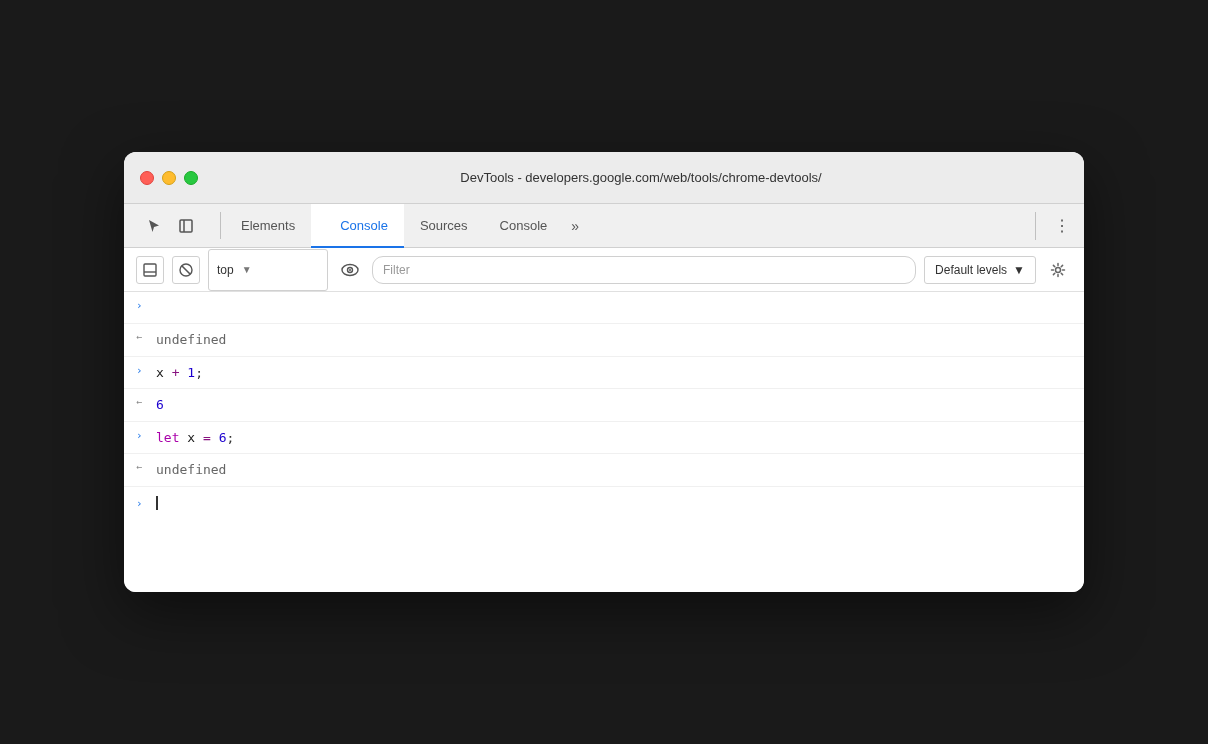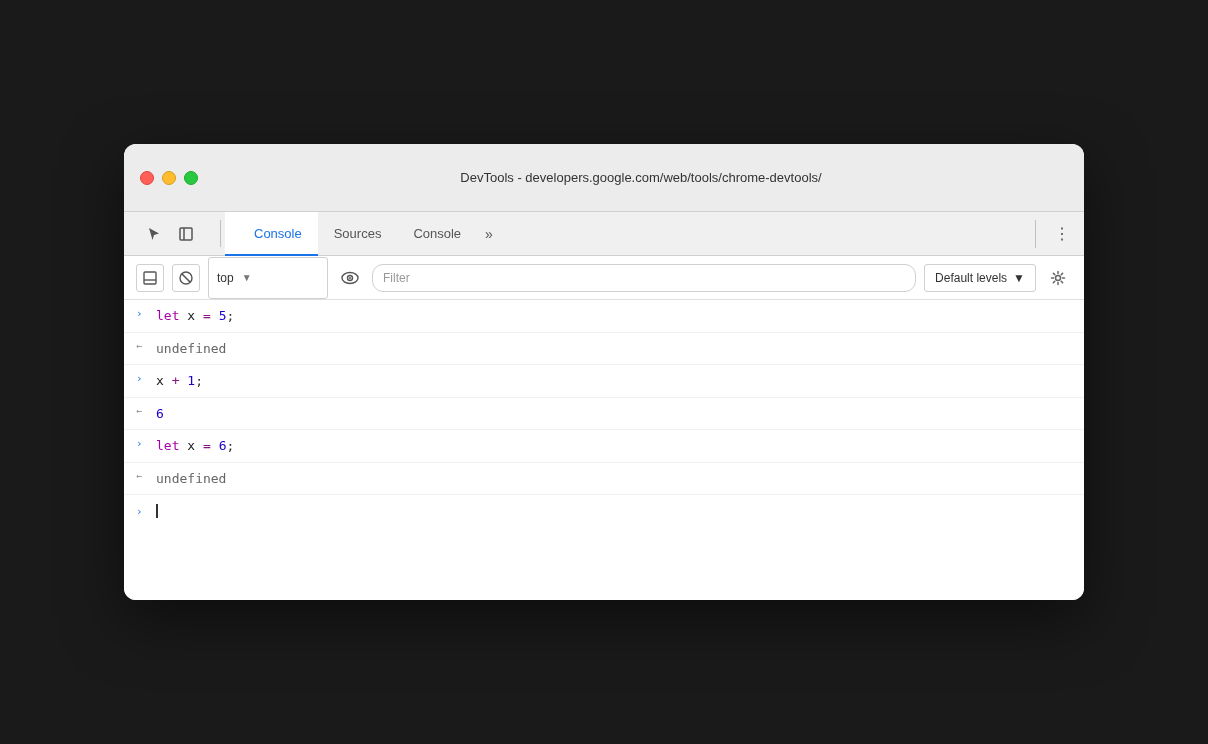--- a/index.html
+++ b/index.html
@@ -17,21 +17,21 @@
       width: 960px;
       background: #f5f5f5;
       border-radius: 12px;
       box-shadow: 0 20px 60px rgba(0,0,0,0.5);
       overflow: hidden;
     }
 
     
     .title-bar {
       background: #ececec;
-      height: 68px;
+      height: 52px;
       display: flex;
       align-items: center;
       padding: 0 16px;
       border-bottom: 1px solid #d0d0d0;
     }
 
     .traffic-lights {
       display: flex;
       gap: 8px;
       margin-right: 16px;
@@ -334,20 +334,23 @@
       </div>
       <div class="tab-bar-icon">
         <svg width="16" height="16" viewBox="0 0 16 16" fill="none" stroke="#555" stroke-width="1.5">
           <rect x="2" y="2" width="12" height="12" rx="1"></rect>
           <line x1="6" y1="2" x2="6" y2="14"></line>
         </svg>
       </div>
     </div>
     <div class="tab-divider"></div>
 
+    <div class="tab">
+      <span>Elements</span>
+    </div>
     <div class="tab active">
       <span>Console</span>
     </div>
     <div class="tab">
       <span>Sources</span>
     </div>
     <div class="tab">
       <span>Console</span>
     </div>
     <div class="tab-more">
@@ -403,23 +406,20 @@
         <circle cx="8" cy="8" r="2.5" stroke="#666" stroke-width="1.5"></circle>
         <path d="M8 1.5v2M8 12.5v2M1.5 8h2M12.5 8h2M3.4 3.4l1.4 1.4M11.2 11.2l1.4 1.4M12.6 3.4l-1.4 1.4M4.8 11.2l-1.4 1.4" stroke="#666" stroke-width="1.5" stroke-linecap="round"></path>
       </svg>
     </div>
   </div>
 
   <div class="console-content">
 
     <div class="console-row">
       <span class="console-chevron blue">›</span>
-      <span class="console-code">
-        <span class="kw">let</span> <span class="var-name">x</span> <span class="op" style="color:#881280">=</span> <span class="num">5</span><span class="punc">;</span>
-      </span>
     </div>
     <div class="console-row">
       <span class="console-chevron" style="color:#888; font-size:10px;">←</span>
       <span class="console-code result-gray">undefined</span>
     </div>
 
     <div class="console-row">
       <span class="console-chevron blue">›</span>
       <span class="console-code">
         <span class="var-name">x</span> <span style="color:#881280">+</span> <span class="num">1</span><span class="punc">;</span>

